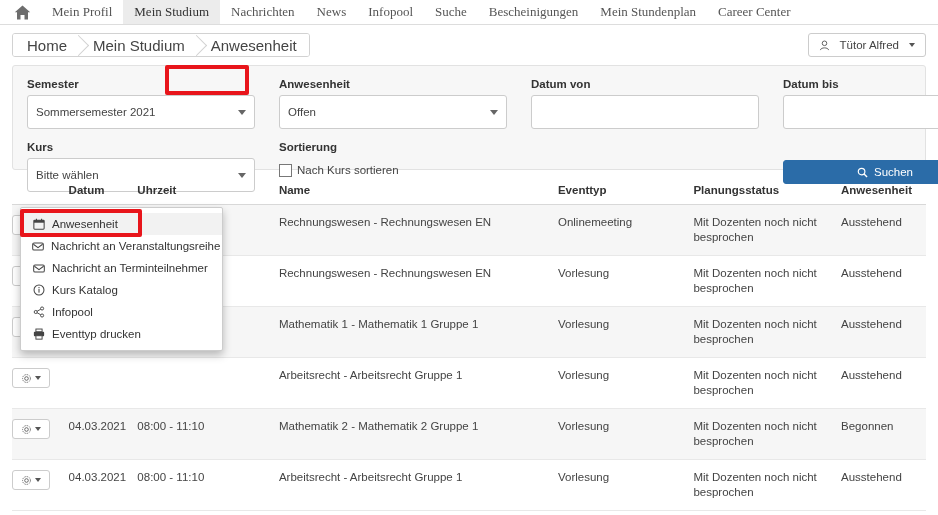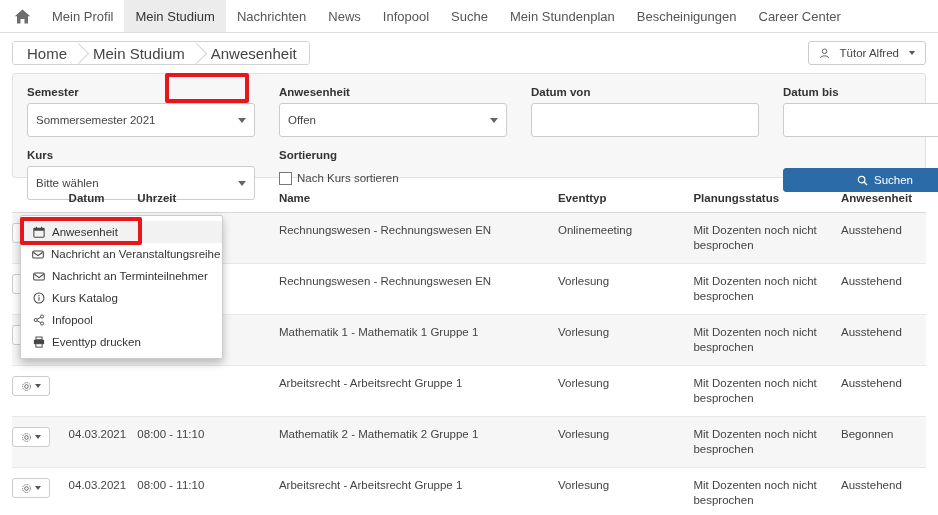--- a/index.html
+++ b/index.html
@@ -8,25 +8,26 @@
     width: 938px; height: 515px;
     overflow: hidden;
     background: #ffffff;
     font-family: "Liberation Sans", sans-serif;
     font-size: 12px;
     color: #333333;
   }
 
   
   #topnav {
-    height: 33px;
+    height: 25px;
     border-bottom: 1px solid #dddddd;
     display: flex;
     align-items: stretch;
     background: #ffffff;
+    font-family: Liberation Serif, serif;
   }
   .home-cell {
     display: flex; align-items: center; justify-content: center;
     padding: 0 10px 0 14px;
   }
   .home-ico { display:block; }
   .navitem {
     display: flex; align-items: center;
     padding: 0 11px;
     font-size: 13px;
@@ -260,24 +261,24 @@
   <div class="navitem">
       <span>News</span>
     </div>
   <div class="navitem">
       <span>Infopool</span>
     </div>
   <div class="navitem">
       <span>Suche</span>
     </div>
   <div class="navitem">
+      <span>Bescheinigungen</span>
+    </div>
+  <div class="navitem">
       <span>Mein Stundenplan</span>
-    </div>
-  <div class="navitem">
-      <span>Bescheinigungen</span>
     </div>
   <div class="navitem">
       <span>Career Center</span>
     </div>
 </div>
 
 <div id="crumbrow">
   <div class="crumbs">
     <div class="crumb">
         <span>Home</span>

